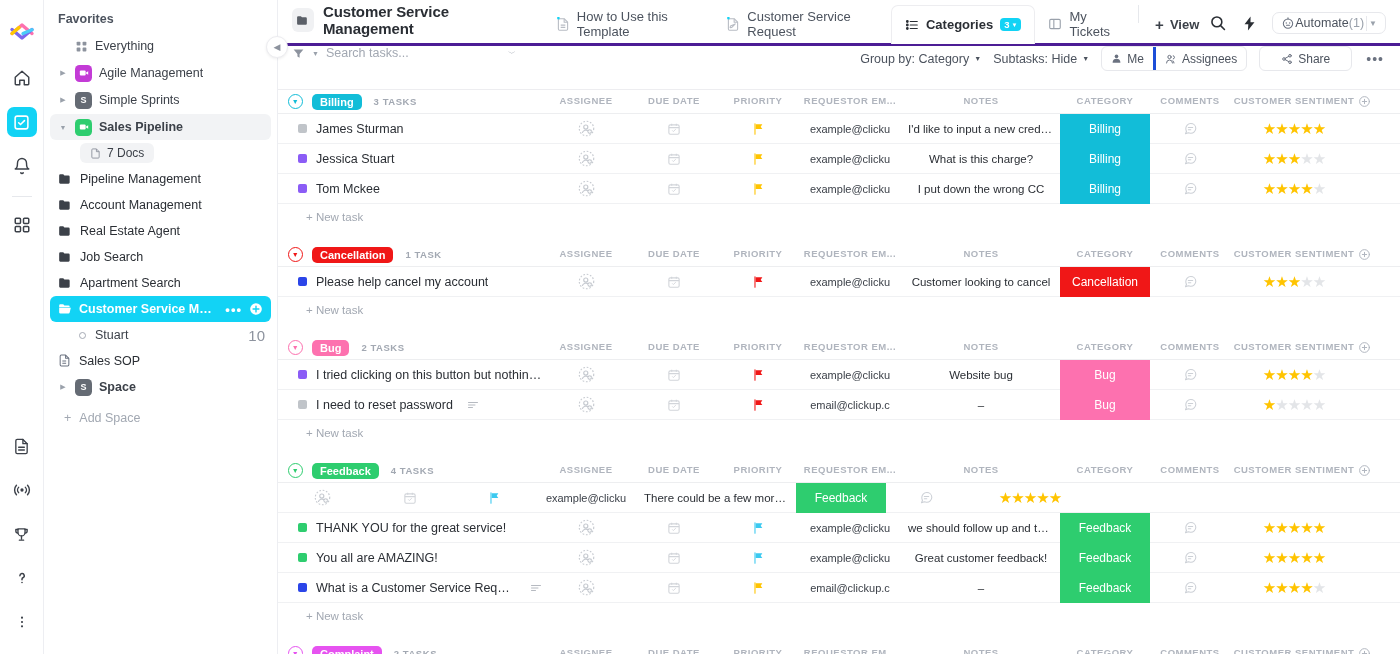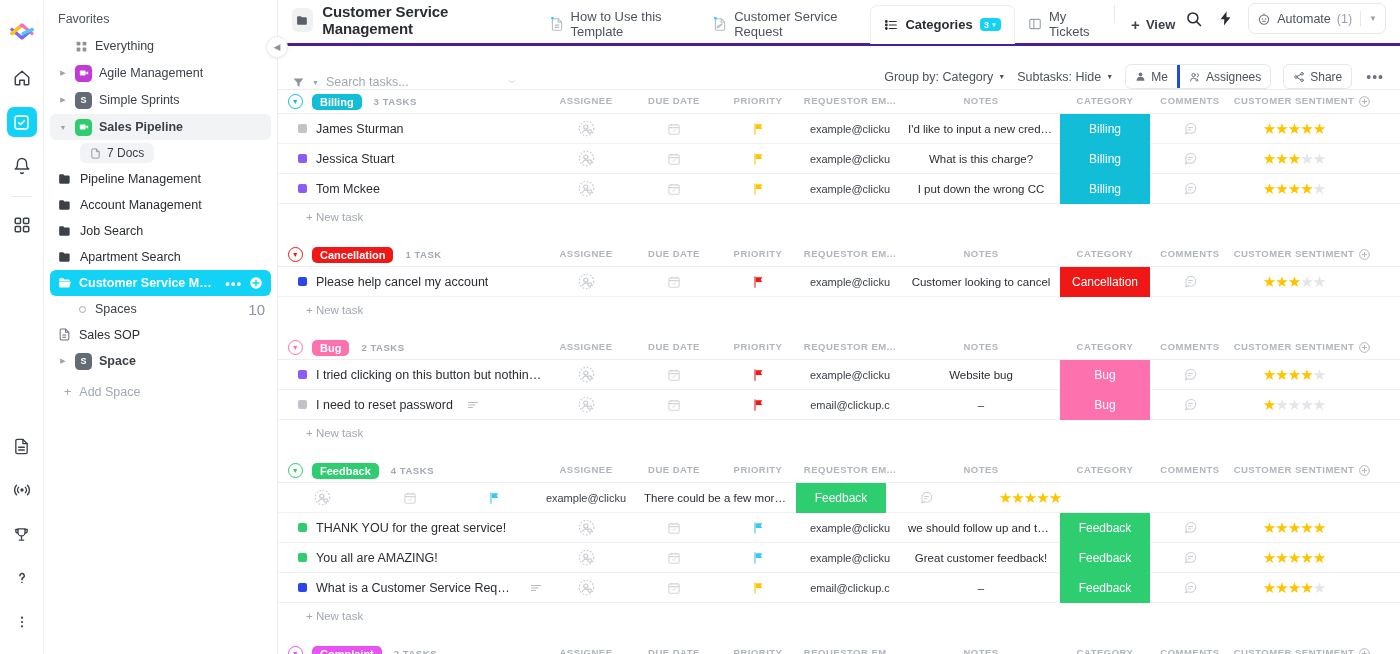--- a/index.html
+++ b/index.html
@@ -31,21 +31,21 @@
   .rail-sep { width:20px; height:1px; background:#e6e8ec; margin:8px 0 6px 0; }
   .rail-bottom { margin-top:auto; padding-bottom:10px; display:flex; flex-direction:column; align-items:center; }
 
   
   .sidebar {
     width:234px; flex:0 0 234px; height:654px;
     background:#fff; border-right:1px solid #edeef2;
     padding:0 0 0 0; position:relative;
   }
   .sb-section {
-    font-size:12.5px; color:#4c535e; font-weight:400;
+    font-size:12.5px; color:#4c535e; font-weight:700;
     padding:12px 14px 6px 14px; display:flex; align-items:center;
   }
   .sb-section .lbl { flex:1; }
   .sb-row {
     display:flex; align-items:center; gap:7px;
     height:26px; margin:1px 6px; padding:0 8px;
     border-radius:6px; font-size:12.5px; color:#3c4149; white-space:nowrap;
   }
   .sb-row .caret { width:10px; font-size:7px; color:#9aa1ab; flex:0 0 10px; text-align:center; }
   .sb-row .sq {
@@ -100,44 +100,44 @@
     height:39px;
   }
   .tab .badge {
     background:#12d3f5; color:#fff; font-size:9.5px; font-weight:700;
     border-radius:4px; padding:1px 4px; display:inline-flex; gap:2px; align-items:center;
   }
   .tabsep { width:1px; height:18px; background:#e6e8ec; align-self:center; margin:0 6px 12px 6px; }
   .tab-new { display:flex; align-items:center; gap:6px; height:38px; padding:0 10px; font-size:13px; font-weight:600; color:#3c4149; }
   .tb-right { margin-left:auto; display:flex; align-items:center; gap:14px; padding:0 14px 9px 0; }
   .automate {
-    display:flex;align-items:center;gap:6px;
-    border:1px solid #e7e8ec;border-radius:7px;height:31px;padding:0 8px;
+    display:flex;align-items:center;
+    border:1px solid #e7e8ec;border-radius:7px;height:22px;padding:0 8px;
     font-size:12.5px;color:#4c535e;
   }
   .automate .divider { width:1px;height:15px;background:#e7e8ec;margin:0 2px; }
   .automate .cnt { color:#9aa1ab; }
 
   .toolbar {
-    height:44px; flex:0 0 44px; display:flex; align-items:flex-end;
+    height:44px; flex:0 0 44px; display:flex; align-items:flex-start;
     padding:0 14px; border-bottom:1px solid #ededf0; gap:8px; background:#fff;
   }
   .tbl-left { display:flex; align-items:center; gap:7px; }
   .search-box { display:flex; align-items:center; gap:8px; width:190px; }
   .search-box input {
     border:none; outline:none; font-size:12.5px; color:#3c4149;
     font-family:"Liberation Sans",sans-serif; flex:1; background:transparent;
   }
   .search-box input::placeholder { color:#a2a8b2; }
   .tbl-right { margin-left:auto; display:flex; align-items:center; gap:12px; }
   .tbl-opt { font-size:12.5px; color:#4c535e; display:flex; align-items:center; gap:5px; }
   .chip-group { display:flex; border:1px solid #e7e8ec; border-radius:6px; overflow:hidden; height:25px; }
   .chip { display:flex; align-items:center; gap:5px; padding:0 9px; font-size:12px; color:#4c535e; }
   .chip + .chip { border-left:3px solid #1d4ed8; }
-  .chip-single { display:flex;align-items:center;gap:5px;padding:0 9px;height:25px;border:1px solid #e7e8ec;border-radius:6px;font-size:12px;color:#4c535e; }
+  .chip-single { display:flex;align-items:center;gap:5px;padding:0 21px;height:25px;border:1px solid #e7e8ec;border-radius:6px;font-size:12px;color:#4c535e; }
   .dots { color:#6b7280; letter-spacing:1px; font-size:14px; padding:0 2px; }
 
   
   .scroll { flex:1; overflow:hidden; position:relative; }
   .group { margin-bottom:0; }
   .grp-head {
     display:flex; align-items:center; height:23px;
     padding-left:10px; font-size:9.5px; letter-spacing:.55px;
     color:#a2a8b2; font-weight:600;
   }
@@ -337,20 +337,28 @@
         </svg>
       </span>
     <span>Account Management</span>
   </div>
   <div class="sb-folder">
     <span>
         <svg width="14" height="14" viewBox="0 0 24 24" fill="#3c4149">
           <path d="M2 6a2 2 0 0 1 2-2h5l2 2.2h7a2 2 0 0 1 2 2V18a2 2 0 0 1-2 2H4a2 2 0 0 1-2-2z"></path>
         </svg>
       </span>
+    <span>Real Estate Agent</span>
+  </div>
+  <div class="sb-folder">
+    <span>
+        <svg width="14" height="14" viewBox="0 0 24 24" fill="#3c4149">
+          <path d="M2 6a2 2 0 0 1 2-2h5l2 2.2h7a2 2 0 0 1 2 2V18a2 2 0 0 1-2 2H4a2 2 0 0 1-2-2z"></path>
+        </svg>
+      </span>
     <span>Job Search</span>
   </div>
   <div class="sb-folder">
     <span>
         <svg width="14" height="14" viewBox="0 0 24 24" fill="#3c4149">
           <path d="M2 6a2 2 0 0 1 2-2h5l2 2.2h7a2 2 0 0 1 2 2V18a2 2 0 0 1-2 2H4a2 2 0 0 1-2-2z"></path>
         </svg>
       </span>
     <span>Apartment Search</span>
   </div>
@@ -371,21 +379,21 @@
         </svg>
     </span>
   </div>
 
   <div class="sb-sub">
     <span>
         <svg width="9" height="9" viewBox="0 0 12 12">
           <circle cx="6" cy="6" r="4" fill="none" stroke="#a2a8b2" stroke-width="1.3"></circle>
         </svg>
       </span>
-    <span>Spaces</span>
+    <span>Stuart</span>
     <span class="count">10</span>
   </div>
 
   <div class="sb-folder">
     <span>
       <svg width="13" height="13" viewBox="0 0 24 24" fill="none" stroke="#6b7280" stroke-width="1.9" stroke-linejoin="round">
           <path d="M14 2H6a2 2 0 0 0-2 2v16a2 2 0 0 0 2 2h12a2 2 0 0 0 2-2V8z"></path>
           <path d="M14 2v6h6M8 13h7M8 17h7"></path>
         </svg>
     </span>

